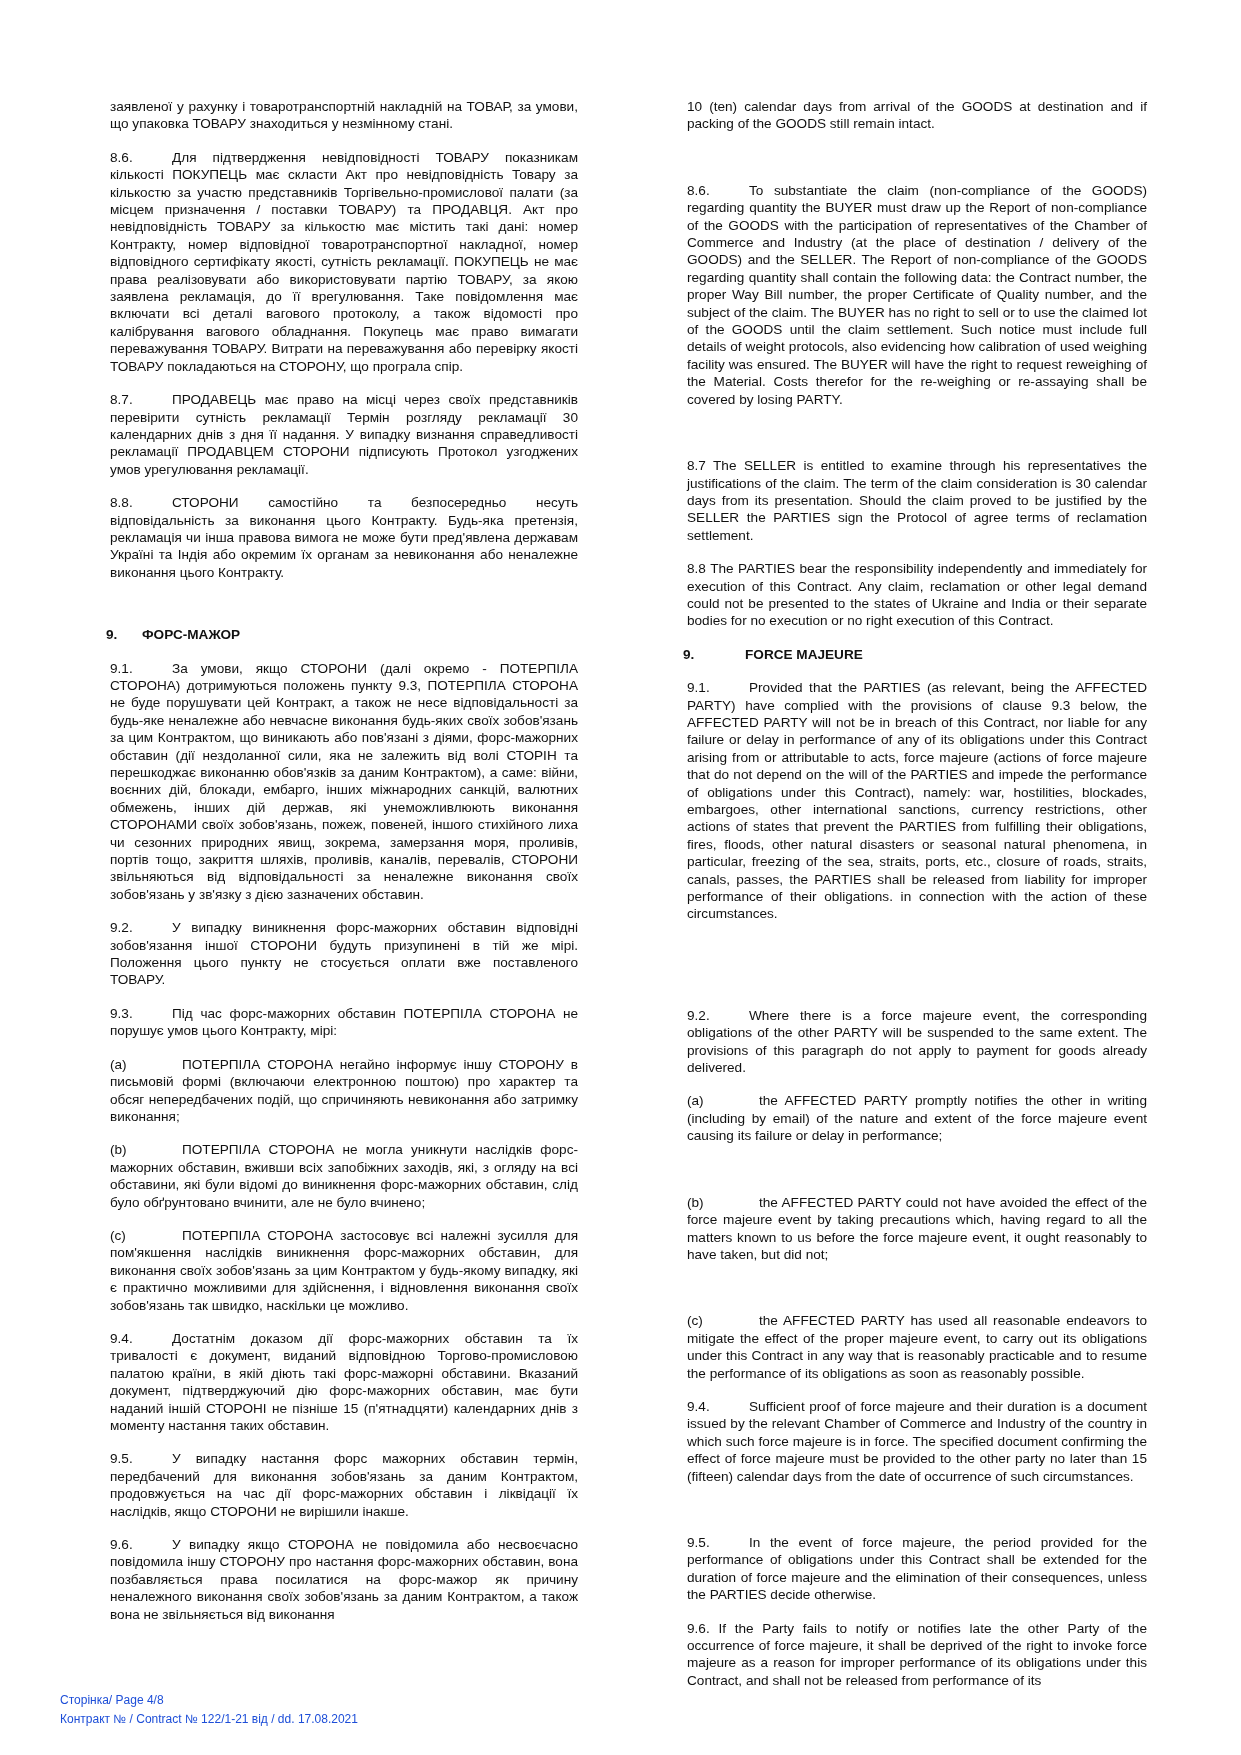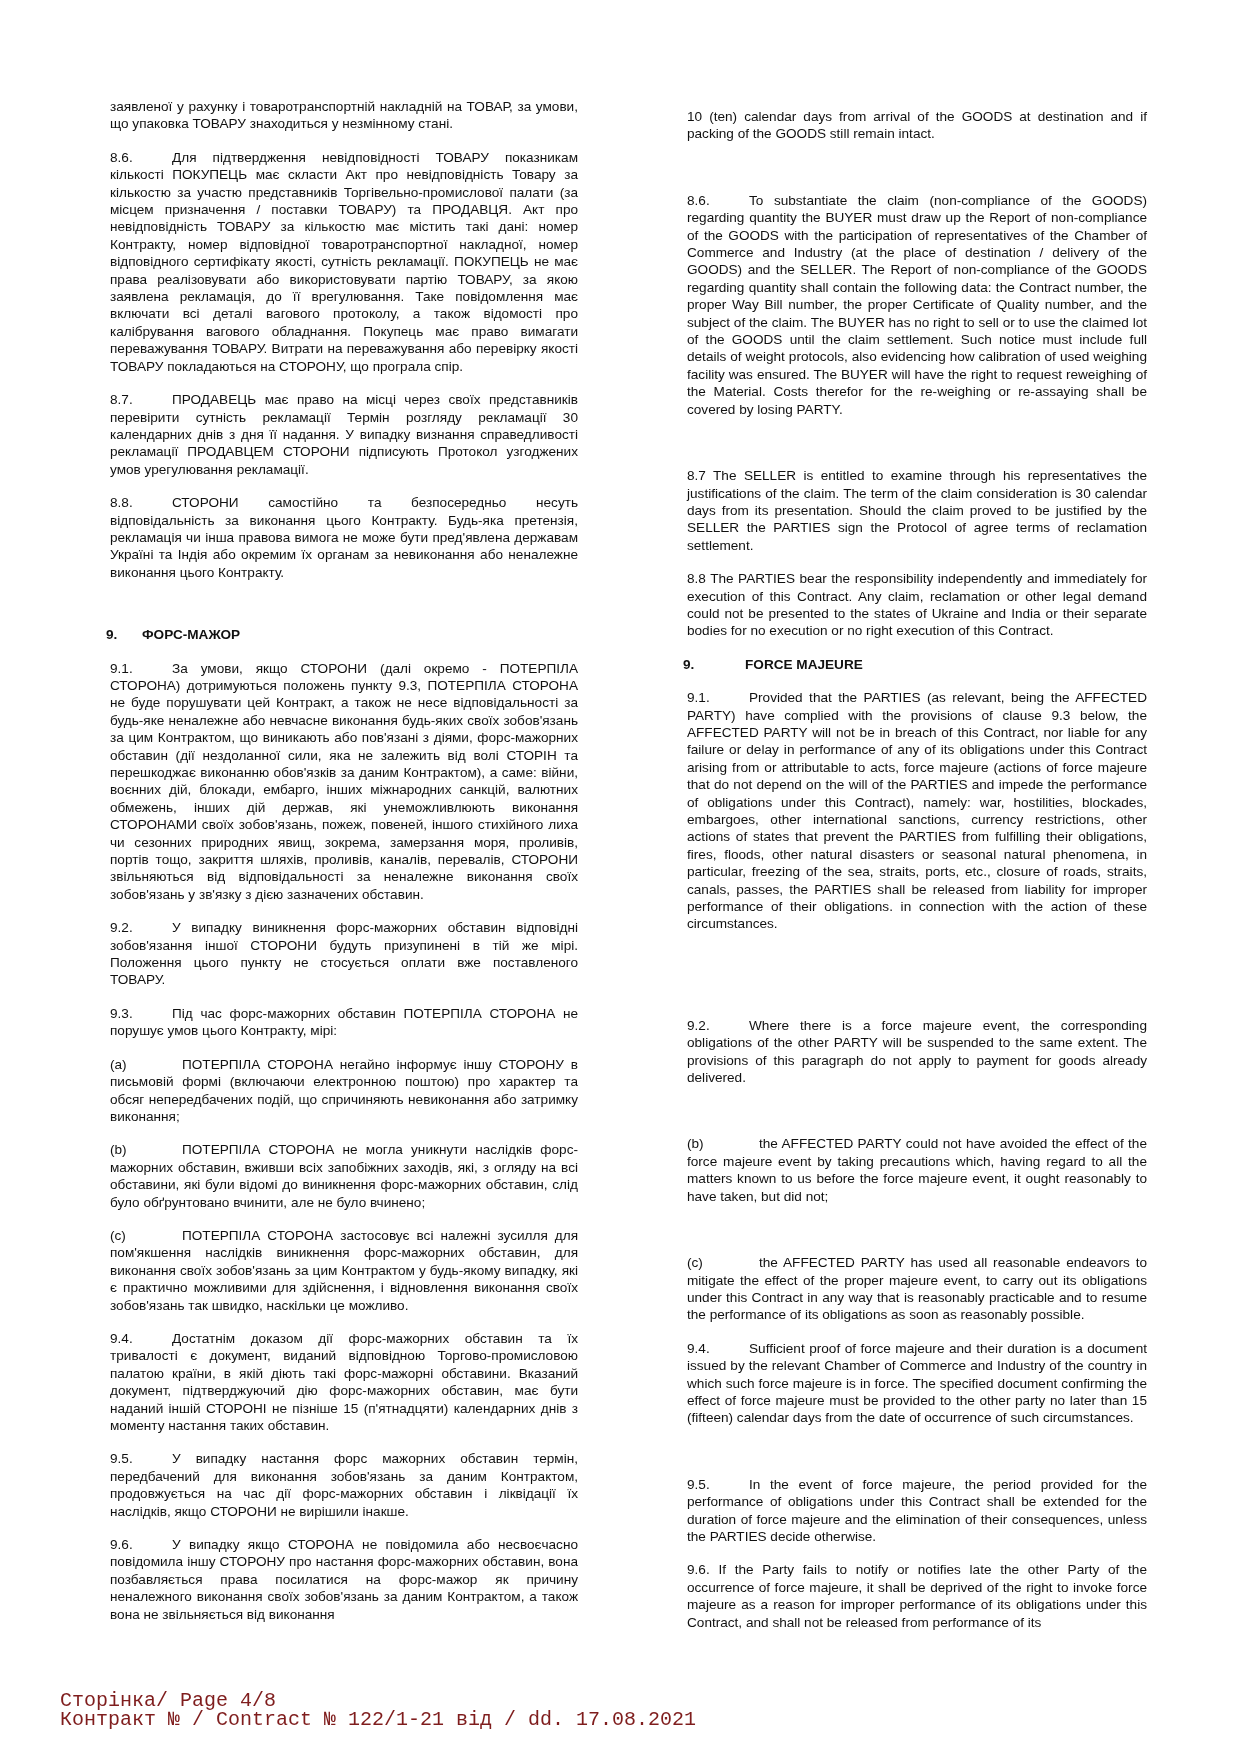--- a/index.html
+++ b/index.html
@@ -6,32 +6,32 @@
     body { width: 1241px; height: 1755px; position: relative; overflow: hidden; color: #111; }
     .page { position: absolute; left: 0; top: 0; width: 1241px; height: 1755px; background: #fff; }
     .col {
       position: absolute;
       font-family: "Liberation Sans", sans-serif;
       font-size: 13.6px;
       line-height: 17.4px;
       text-align: justify;
     }
     .col-left { left: 94px; top: 82px; width: 500px; }
-    .col-right { left: 671px; top: 92px; width: 492px; }
+    .col-right { left: 671px; top: 82px; width: 492px; }
     .p { margin: 16px; }
     .gap { height: 17px; }
     .gap3 { height: 52px; }
     .num { display: inline-block; width: 62px; }
     .num-a { display: inline-block; width: 72px; }
     .heading { font-weight: bold; margin: 12px; }
     .heading .num { width: 36px; }
     .col-right .heading .num { width: 62px; }
     .footer {
       position: absolute; left: 60px; top: 1691px;
-      font-family: Liberation Mono, monospace; font-size: 20px; line-height: 19px; color: #7f1d1d;
+      font-family: Liberation Sans, sans-serif; font-size: 12px; line-height: 19px; color: #1d4ed8;
     }
   </style>
 </head>
 <body>
 
 <div class="page">
 
   <div class="col col-left">
     <p class="p">заявленої у рахунку і товаротранспортній накладній на ТОВАР, за умови, що упаковка ТОВАРУ знаходиться у незмінному стані.</p>
     <p class="p"><span class="num">8.6.</span><span>Для підтвердження невідповідності ТОВАРУ показникам кількості ПОКУПЕЦЬ має скласти Акт про невідповідність Товару за кількостю за участю представників Торгівельно-промислової палати (за місцем призначення / поставки ТОВАРУ) та ПРОДАВЦЯ. Акт про невідповідність ТОВАРУ за кількостю має містить такі дані: номер Контракту, номер відповідної товаротранспортної накладної, номер відповідного сертифікату якості, сутність рекламації. ПОКУПЕЦЬ не має права реалізовувати або використовувати партію ТОВАРУ, за якою заявлена рекламація, до її врегулювання. Таке повідомлення має включати всі деталі вагового протоколу, а також відомості про калібрування вагового обладнання. Покупець має право вимагати переважування ТОВАРУ. Витрати на переважування або перевірку якості ТОВАРУ покладаються на СТОРОНУ, що програла спір.</span></p>
@@ -54,20 +54,21 @@
     <p class="p">10 (ten) calendar days from arrival of the GOODS at destination and if packing of the GOODS still remain intact.</p>
     <div class="gap"></div>
     <p class="p"><span class="num">8.6.</span><span>To substantiate the claim (non-compliance of the GOODS) regarding quantity the BUYER must draw up the Report of non-compliance of the GOODS with the participation of representatives of the Chamber of Commerce and Industry (at the place of destination / delivery of the GOODS) and the SELLER. The Report of non-compliance of the GOODS regarding quantity shall contain the following data: the Contract number, the proper Way Bill number, the proper Certificate of Quality number, and the subject of the claim. The BUYER has no right to sell or to use the claimed lot of the GOODS until the claim settlement. Such notice must include full details of weight protocols, also evidencing how calibration of used weighing facility was ensured. The BUYER will have the right to request reweighing of the Material. Costs therefor for the re-weighing or re-assaying shall be covered by losing PARTY.</span></p>
     <div class="gap"></div>
     <p class="p">8.7 The SELLER is entitled to examine through his representatives the justifications of the claim. The term of the claim consideration is 30 calendar days from its presentation. Should the claim proved to be justified by the SELLER the PARTIES sign the Protocol of agree terms of reclamation settlement.</p>
     <p class="p">8.8 The PARTIES bear the responsibility independently and immediately for execution of this Contract. Any claim, reclamation or other legal demand could not be presented to the states of Ukraine and India or their separate bodies for no execution or no right execution of this Contract.</p>
     <p class="heading"><span class="num">9.</span><span>FORCE MAJEURE</span></p>
     <p class="p"><span class="num">9.1.</span><span>Provided that the PARTIES (as relevant, being the AFFECTED PARTY) have complied with the provisions of clause 9.3 below, the AFFECTED PARTY will not be in breach of this Contract, nor liable for any failure or delay in performance of any of its obligations under this Contract arising from or attributable to acts, force majeure (actions of force majeure that do not depend on the will of the PARTIES and impede the performance of obligations under this Contract), namely: war, hostilities, blockades, embargoes, other international sanctions, currency restrictions, other actions of states that prevent the PARTIES from fulfilling their obligations, fires, floods, other natural disasters or seasonal natural phenomena, in particular, freezing of the sea, straits, ports, etc., closure of roads, straits, canals, passes, the PARTIES shall be released from liability for improper performance of their obligations. in connection with the action of these circumstances.</span></p>
     <div class="gap3"></div>
     <p class="p"><span class="num">9.2.</span><span>Where there is a force majeure event, the corresponding obligations of the other PARTY will be suspended to the same extent. The provisions of this paragraph do not apply to payment for goods already delivered.</span></p>
+    <p class="p"><span class="num-a">(a)</span><span>the AFFECTED PARTY promptly notifies the other in writing (including by email) of the nature and extent of the force majeure event causing its failure or delay in performance;</span></p>
     <div class="gap"></div>
     <p class="p"><span class="num-a">(b)</span><span>the AFFECTED PARTY could not have avoided the effect of the force majeure event by taking precautions which, having regard to all the matters known to us before the force majeure event, it ought reasonably to have taken, but did not;</span></p>
     <div class="gap"></div>
     <p class="p"><span class="num-a">(c)</span><span>the AFFECTED PARTY has used all reasonable endeavors to mitigate the effect of the proper majeure event, to carry out its obligations under this Contract in any way that is reasonably practicable and to resume the performance of its obligations as soon as reasonably possible.</span></p>
     <p class="p"><span class="num">9.4.</span><span>Sufficient proof of force majeure and their duration is a document issued by the relevant Chamber of Commerce and Industry of the country in which such force majeure is in force. The specified document confirming the effect of force majeure must be provided to the other party no later than 15 (fifteen) calendar days from the date of occurrence of such circumstances.</span></p>
     <div class="gap"></div>
     <p class="p"><span class="num">9.5.</span><span>In the event of force majeure, the period provided for the performance of obligations under this Contract shall be extended for the duration of force majeure and the elimination of their consequences, unless the PARTIES decide otherwise.</span></p>
     <p class="p">9.6. If the Party fails to notify or notifies late the other Party of the occurrence of force majeure, it shall be deprived of the right to invoke force majeure as a reason for improper performance of its obligations under this Contract, and shall not be released from performance of its</p>
   </div>
 

